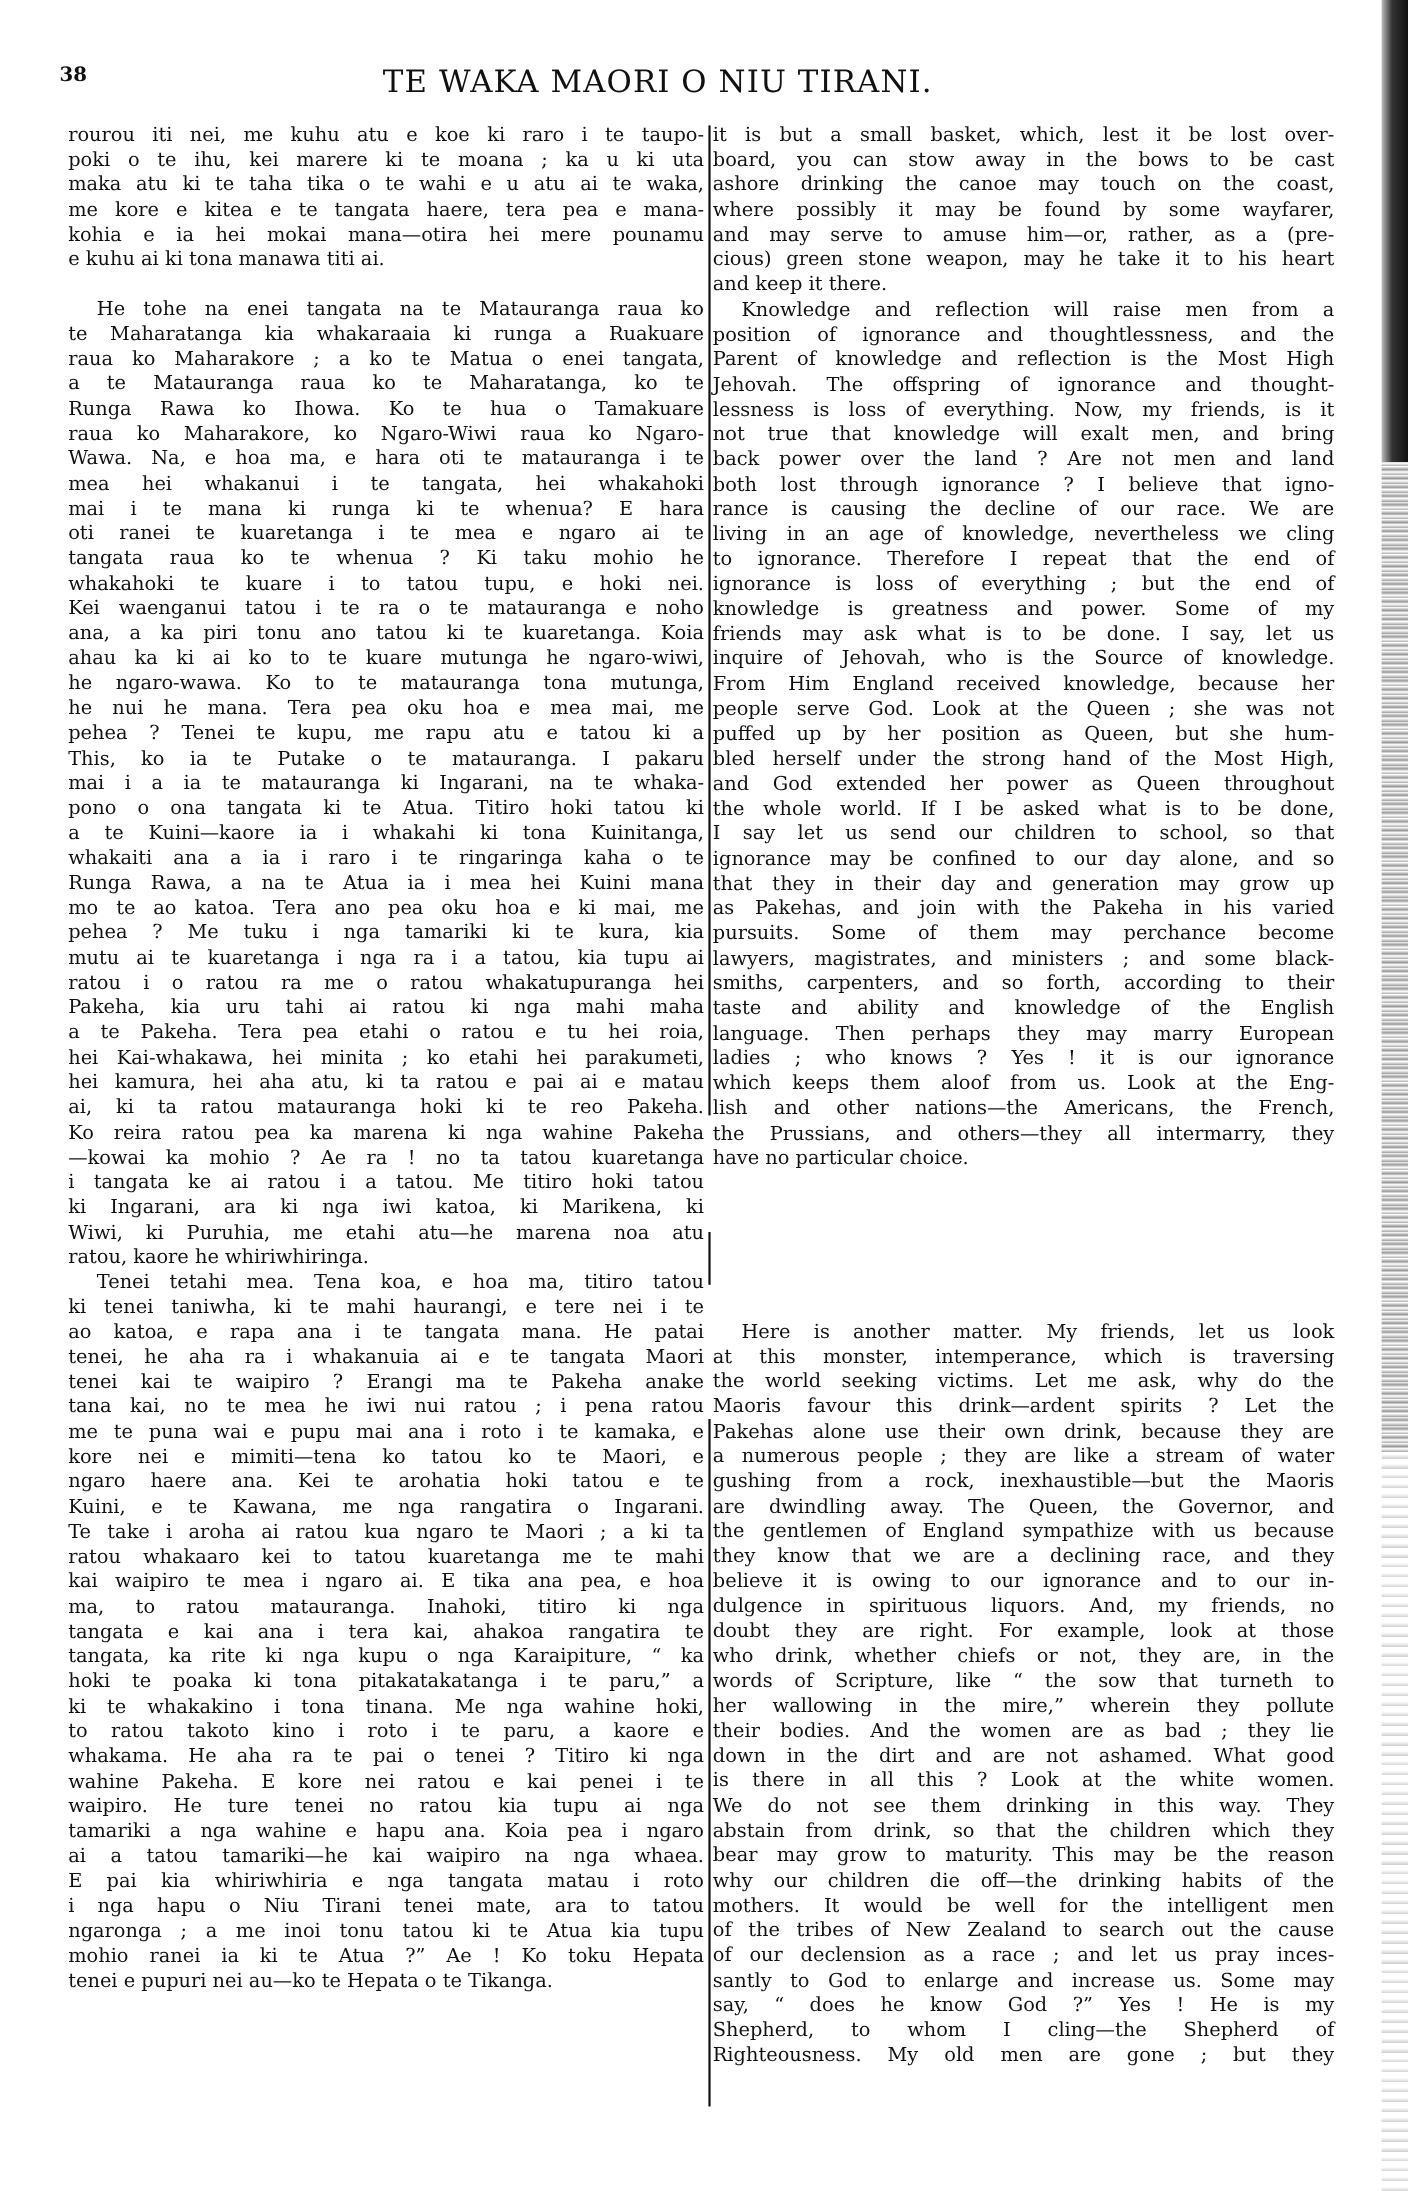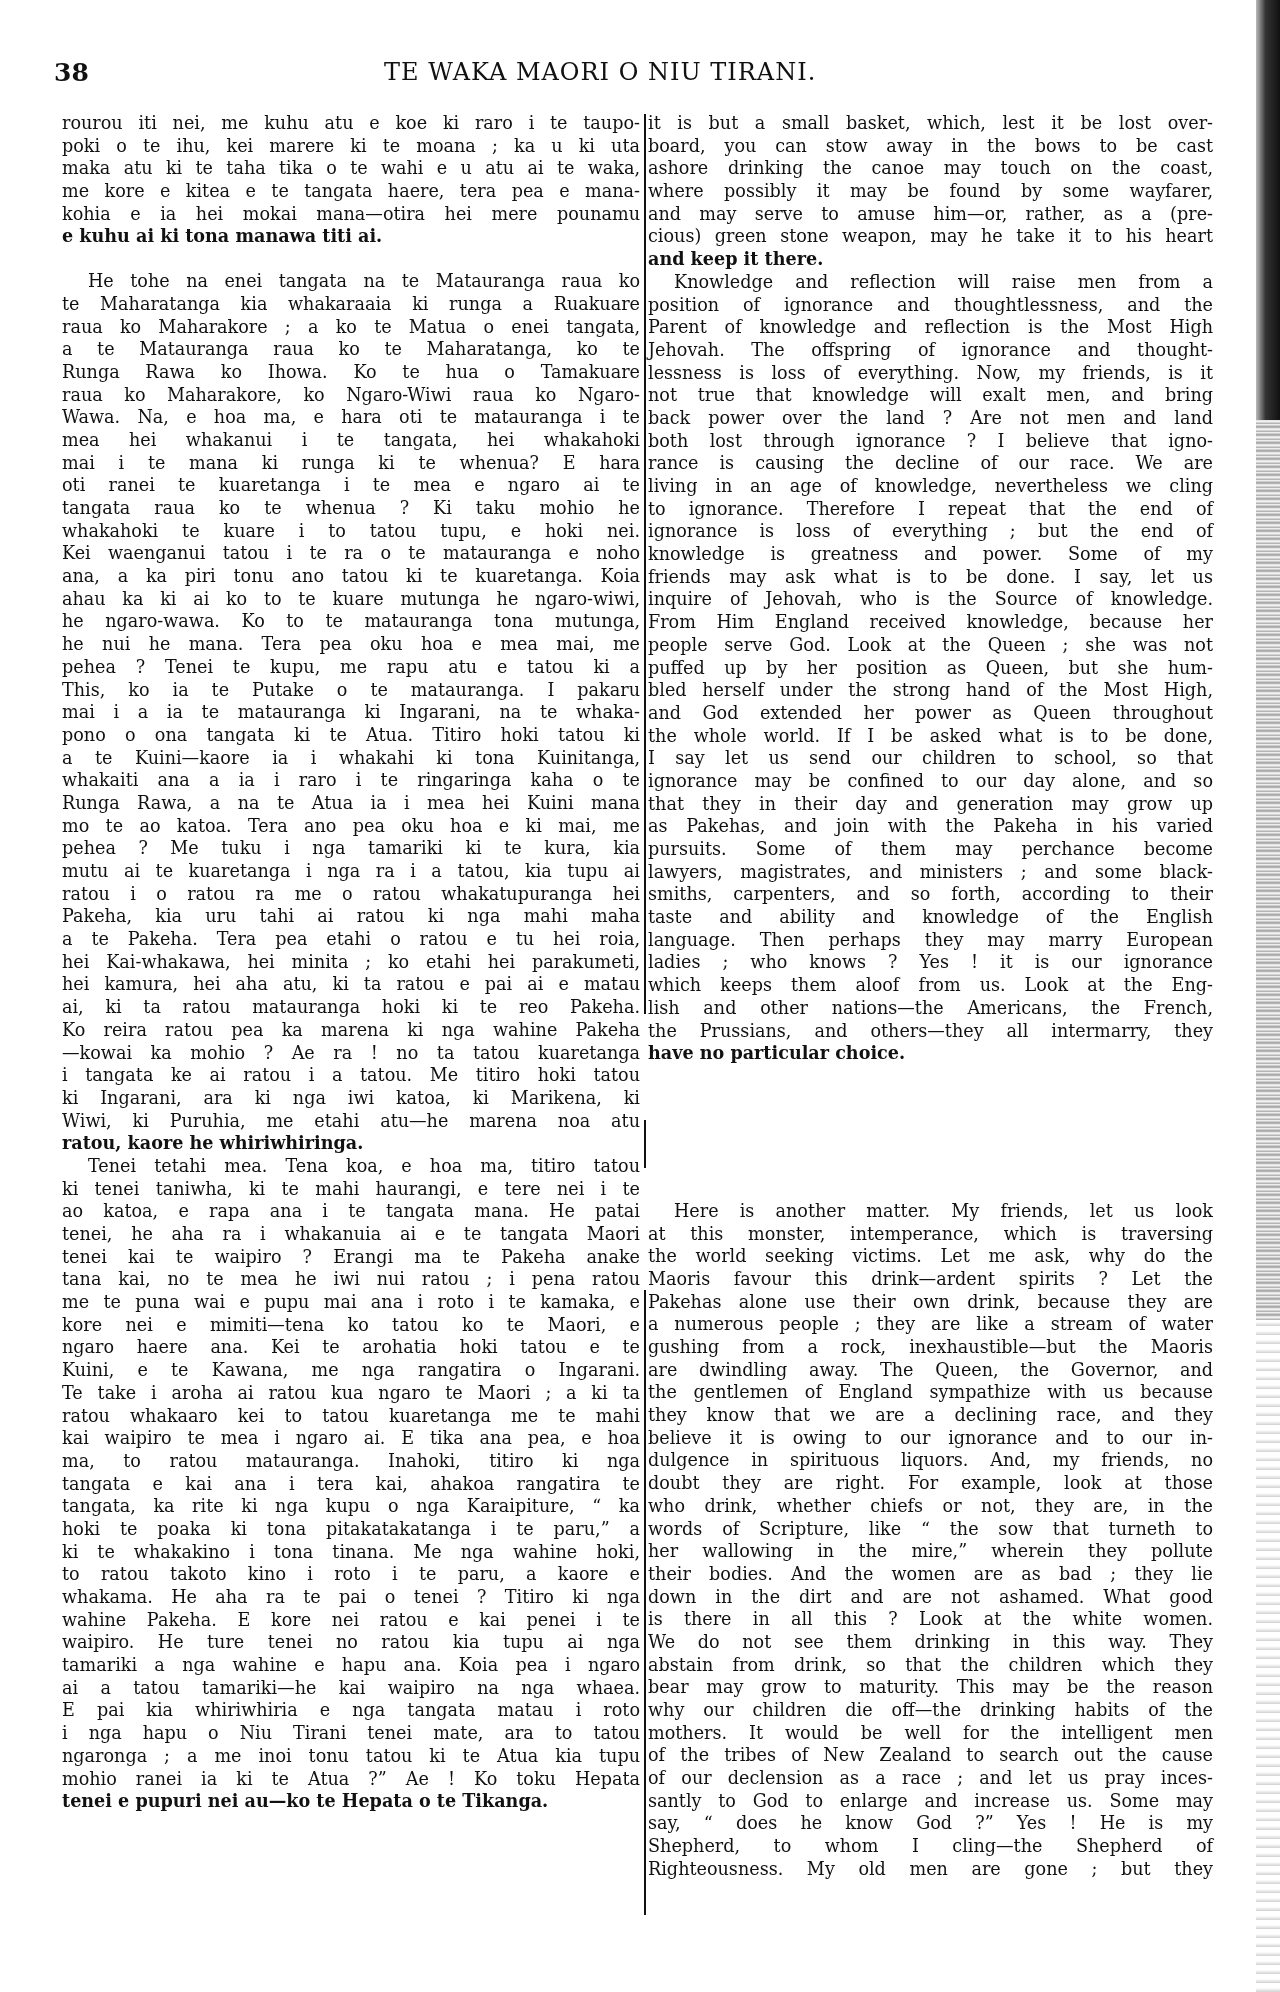--- a/index.html
+++ b/index.html
@@ -18,36 +18,36 @@
       background: repeating-linear-gradient(0deg, rgba(0,0,0,0.35) 0px, rgba(255,255,255,0.9) 3px, rgba(0,0,0,0.4) 5px, rgba(255,255,255,1) 8px);
     }
     .scan-edge.bot {
       top: 1320px; height: 672px;
       background: repeating-linear-gradient(0deg, rgba(0,0,0,0.18) 0px, rgba(255,255,255,1) 4px, rgba(255,255,255,1) 9px);
     }
     .header {
       position: absolute; top: 58px; left: 54px; width: 1150px; height: 40px;
     }
     .page-number {
-      position: absolute; left: 0; top: 0; font-size: 25px; font-weight: bold;
+      position: absolute; left: 0; top: 0; font-size: 18px; font-weight: bold;
     }
     .paper-title {
-      position: absolute; left: 294px; top: 0; font-size: 24px; letter-spacing: 1px; margin-left: 36px;
+      position: absolute; left: 294px; top: 0; font-size: 28px; letter-spacing: 1px;
     }
     .column {
       position: absolute; font-size: 17.6px; line-height: 22.7px;
     }
     .col-left { left: 62px; top: 112px; width: 578px; }
     .col-right { left: 648px; top: 112px; width: 565px; }
     .para { margin: 0; }
     .line {
       display: block; white-space: nowrap; text-align: justify; text-align-last: justify;
       height: 22.7px;
     }
-    .line.last { text-align-last: left; font-weight: bold; }
+    .line.last { text-align-last: left; }
     .indent { padding-left: 26px; }
     .gap-small { height: 22px; }
     .gap-large { height: 135px; }
     .divider {
       position: absolute; left: 644px; width: 2px; background: #111;
     }
     .divider.d1 { top: 114px; height: 900px; }
     .divider.d2 { top: 1120px; height: 48px; }
     .divider.d3 { top: 1290px; height: 625px; }
   </style>

